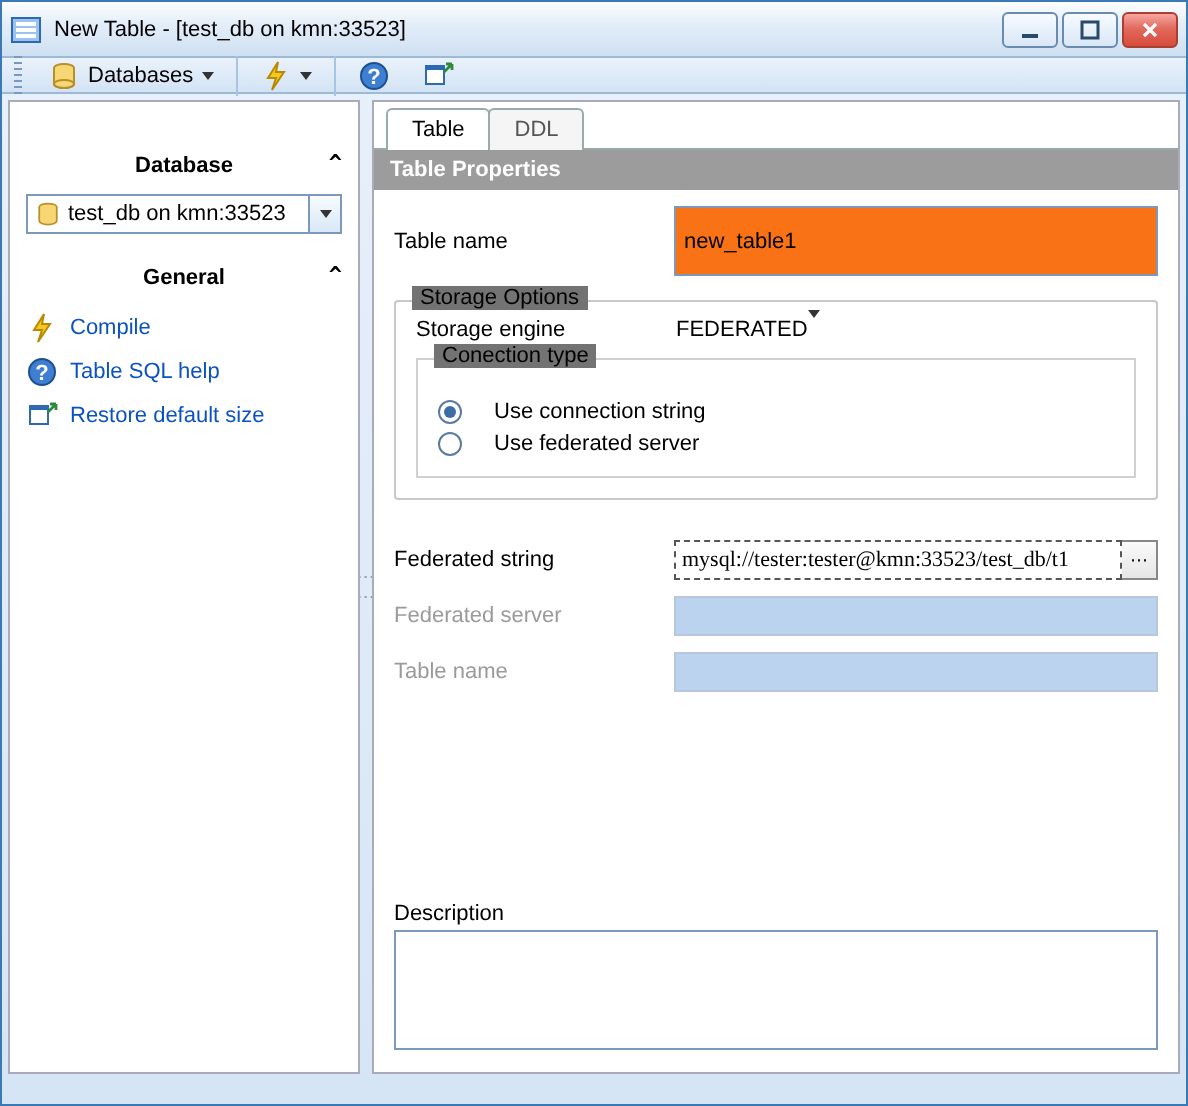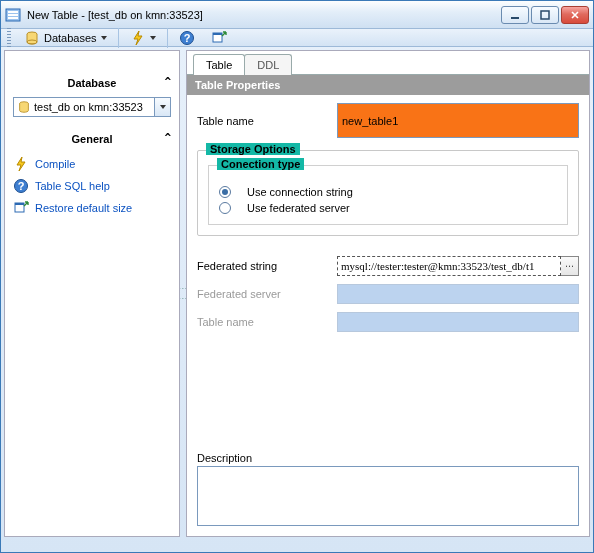--- a/index.html
+++ b/index.html
@@ -38,21 +38,21 @@
 .tab.active { background: #fff; color: #000; z-index: 2; }
 .tabline { height: 1px; background: #9aa; margin-top: -1px; }
 .section-hdr { background: #9c9c9c; color: #fff; font-weight: bold; padding: 4px 8px; }
 .form { padding: 8px 10px; flex: 1; overflow: hidden; display: flex; flex-direction: column; gap: 8px; }
 .row { display: flex; align-items: center; gap: 10px; }
 .row label { width: 130px; color: #000; }
 .row.disabled label { color: #9a9a9a; }
 .row input[type=text], .row .select { flex: 1; height: 35px; border: 1px solid #7a99bd; padding: 0 4px; background: #f97316; }
 .select .caret { width: 0; height: 0; border-left: 3px solid transparent; border-right: 3px solid transparent; border-top: 4px solid #333; }
 .fieldset { border: 1px solid #c8c8c8; border-radius: 2px; padding: 8px 10px 10px; position: relative; margin-top: 4px; }
-.fieldset .legend { position: absolute; top: -8px; left: 8px; background: #14b8a6; padding: 0 4px; color: #000; font-weight: bold; }
+.fieldset .legend { position: absolute; top: -8px; left: 8px; background: #737373; padding: 0 4px; color: #000; }
 .storage-row { display: flex; align-items: center; gap: 10px; margin-bottom: 8px; }
 .storage-row label { width: 120px; }
 .ct-fieldset { border: 1px solid #d0d0d0; padding: 18px 10px 8px; margin-top: 6px; position: relative; }
 .radio-row { display: flex; align-items: center; gap: 16px; padding: 2px 0; }
 .radio { width: 12px; height: 12px; border: 1px solid #5a7aa0; border-radius: 50%; display: inline-flex; align-items: center; justify-content: center; background: #fff; }
 .radio.checked::after { content: ''; width: 6px; height: 6px; background: #3b6ea5; border-radius: 50%; }
 
 .conn-row { display: flex; align-items: center; gap: 10px; margin-top: 12px; }
 .conn-row label { width: 130px; }
 .conn-input { flex: 1; display: flex; }
@@ -209,20 +209,27 @@
       <div class="section-hdr">Table Properties</div>
 
       <div class="form">
         <div class="row">
           <label>Table name</label>
           <input type="text" value="new_table1" style="">
         </div>
 
         <div class="fieldset">
           <span class="legend">Storage Options</span>
+          <div class="storage-row">
+            <label>Storage engine</label>
+            <div class="select">
+              <span>FEDERATED</span>
+              <span class="caret"></span>
+            </div>
+          </div>
           <div class="ct-fieldset">
             <span class="legend" style="top:-8px;">Conection type</span>
             <div class="radio-row">
               <span class="radio checked"></span>
               <span>Use connection string</span>
             </div>
             <div class="radio-row">
               <span class="radio"></span>
               <span>Use federated server</span>
             </div>

